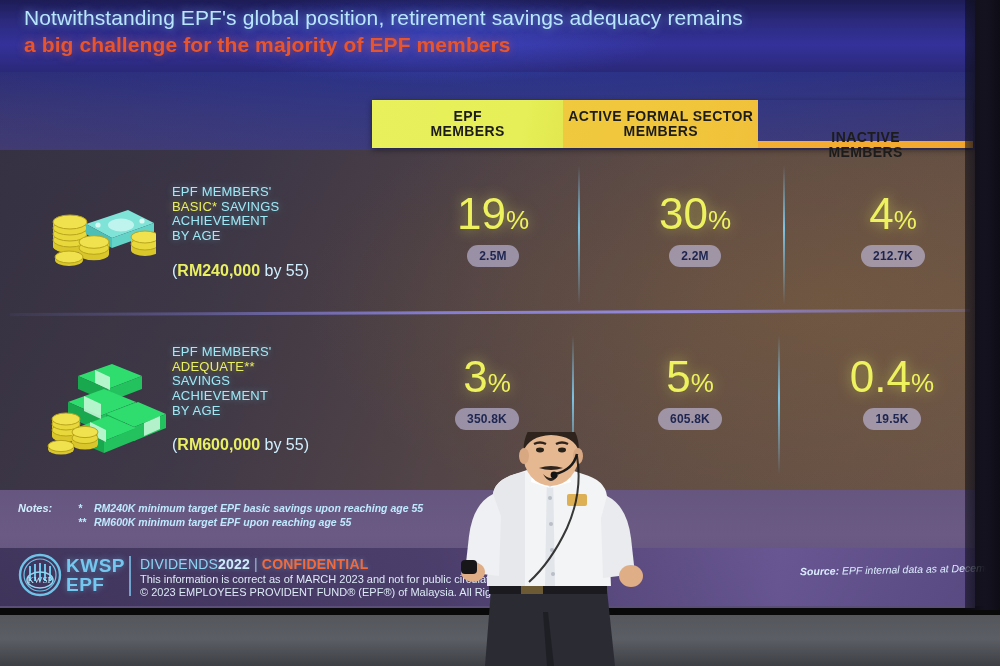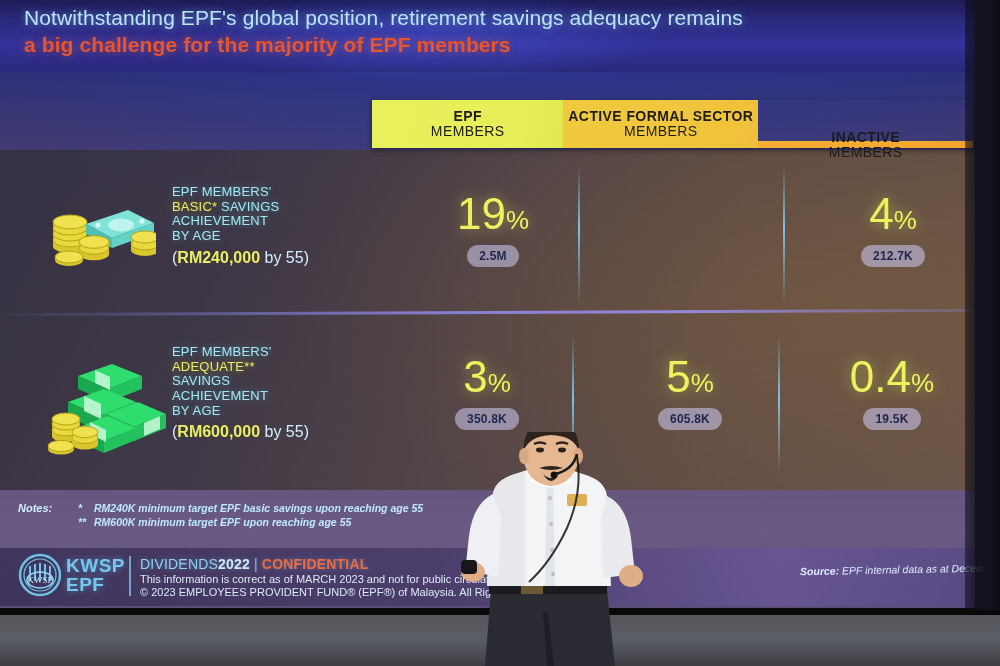--- a/index.html
+++ b/index.html
@@ -53,21 +53,21 @@
   
   .hdr{
     position:absolute; left:372px; top:100px; width:601px; height:48px;
     display:flex; box-shadow:0 2px 6px rgba(0,0,0,.45);
   }
   .hdr-cell{
     display:flex; flex-direction:column; align-items:center; justify-content:center;
     color:#1c1c1c; line-height:1.05; text-align:center;
   }
   .hdr-cell .l1{ font-size:14px; font-weight:700; letter-spacing:.4px; }
-  .hdr-cell .l2{ font-size:14px; font-weight:400; letter-spacing:.4px; }
+  .hdr-cell .l2{ font-size:14px; font-weight:700; letter-spacing:.4px; }
   .hc0{ width:204px; background:linear-gradient(100deg,#e8f05c 0%,#e6ef57 78%,#e2e84f 100%); }
   .hc1{ width:208px; background:linear-gradient(100deg,#f0c93f 0%,#f0c63c 60%,#f1c03a 100%); }
   .hc2{ width:229px; background:linear-gradient(100deg,#f3ae33 0%,#f3a92f 70%,#f0a42b 100%);margin-top:41px; }
 
   
   .panel{
     position:absolute; left:0px; top:150px; width:975px; height:340px;
     background:
       linear-gradient(100deg, rgba(52,48,62,.97) 0%, rgba(58,52,64,.95) 22%, rgba(80,66,62,.92) 48%, rgba(96,76,60,.92) 72%, rgba(104,82,60,.9) 100%);
     opacity:.93;
@@ -88,21 +88,21 @@
     position:absolute; left:10px; top:311px; width:960px; height:3px;
     background:linear-gradient(90deg, rgba(130,130,255,.05), rgba(150,145,255,.75) 45%, rgba(160,150,255,.8) 70%, rgba(140,140,255,.2));
     filter:blur(.6px);
     transform:rotate(-.25deg);
   }
 
   
   .rowlabel{ position:absolute; color:#9fe9f5; line-height:1.13; }
   .rowlabel .ln{ font-size:13px; font-weight:400; letter-spacing:.2px; text-shadow:0 0 7px rgba(120,230,255,.4); }
   .rowlabel .hl{ color:#e9ef62; font-weight:500; text-shadow:0 0 8px rgba(230,240,90,.45); }
-  .rowlabel .sub{ font-size:16px; margin-top:5px; color:#cfefff; }
+  .rowlabel .sub{ font-size:16px; margin-top:18px; color:#cfefff; }
   .rowlabel .sub b{ color:#e9ef62; font-weight:700; }
 
   
   .metric{ position:absolute; text-align:center; }
   .pct{
     font-size:44px; font-weight:400; color:#eef25e; line-height:1;
     text-shadow:0 0 14px rgba(235,245,90,.55);
     white-space:nowrap;
   }
   .pct .sym{ font-size:26px; font-weight:400; }
@@ -236,20 +236,24 @@
       <div class="ln"><span class="hl">BASIC*</span><span> SAVINGS</span></div>
       <div class="ln">ACHIEVEMENT</div>
       <div class="ln">BY AGE</div>
       <div class="sub"><span>(</span><b>RM240,000</b><span> by 55)</span></div>
     </div>
 
     <div class="metric" style="left:418px; top:192px; width:150px;">
       <div class="pct"><span>19</span><span class="sym">%</span></div>
       <div class="pill">2.5M</div>
     </div>
+    <div class="metric" style="left:620px; top:192px; width:150px;">
+      <div class="pct"><span>30</span><span class="sym">%</span></div>
+      <div class="pill">2.2M</div>
+    </div>
     <div class="metric" style="left:818px; top:192px; width:150px;">
       <div class="pct"><span>4</span><span class="sym">%</span></div>
       <div class="pill">212.7K</div>
     </div>
 
     <div class="icon-wrap" style="left:38px; top:358px;">
       <svg width="130" height="100" viewBox="0 0 130 100">
 
         <g>
           <path d="M40 18 L74 6 L104 18 L70 31 Z" fill="#2fdc6e"></path>

